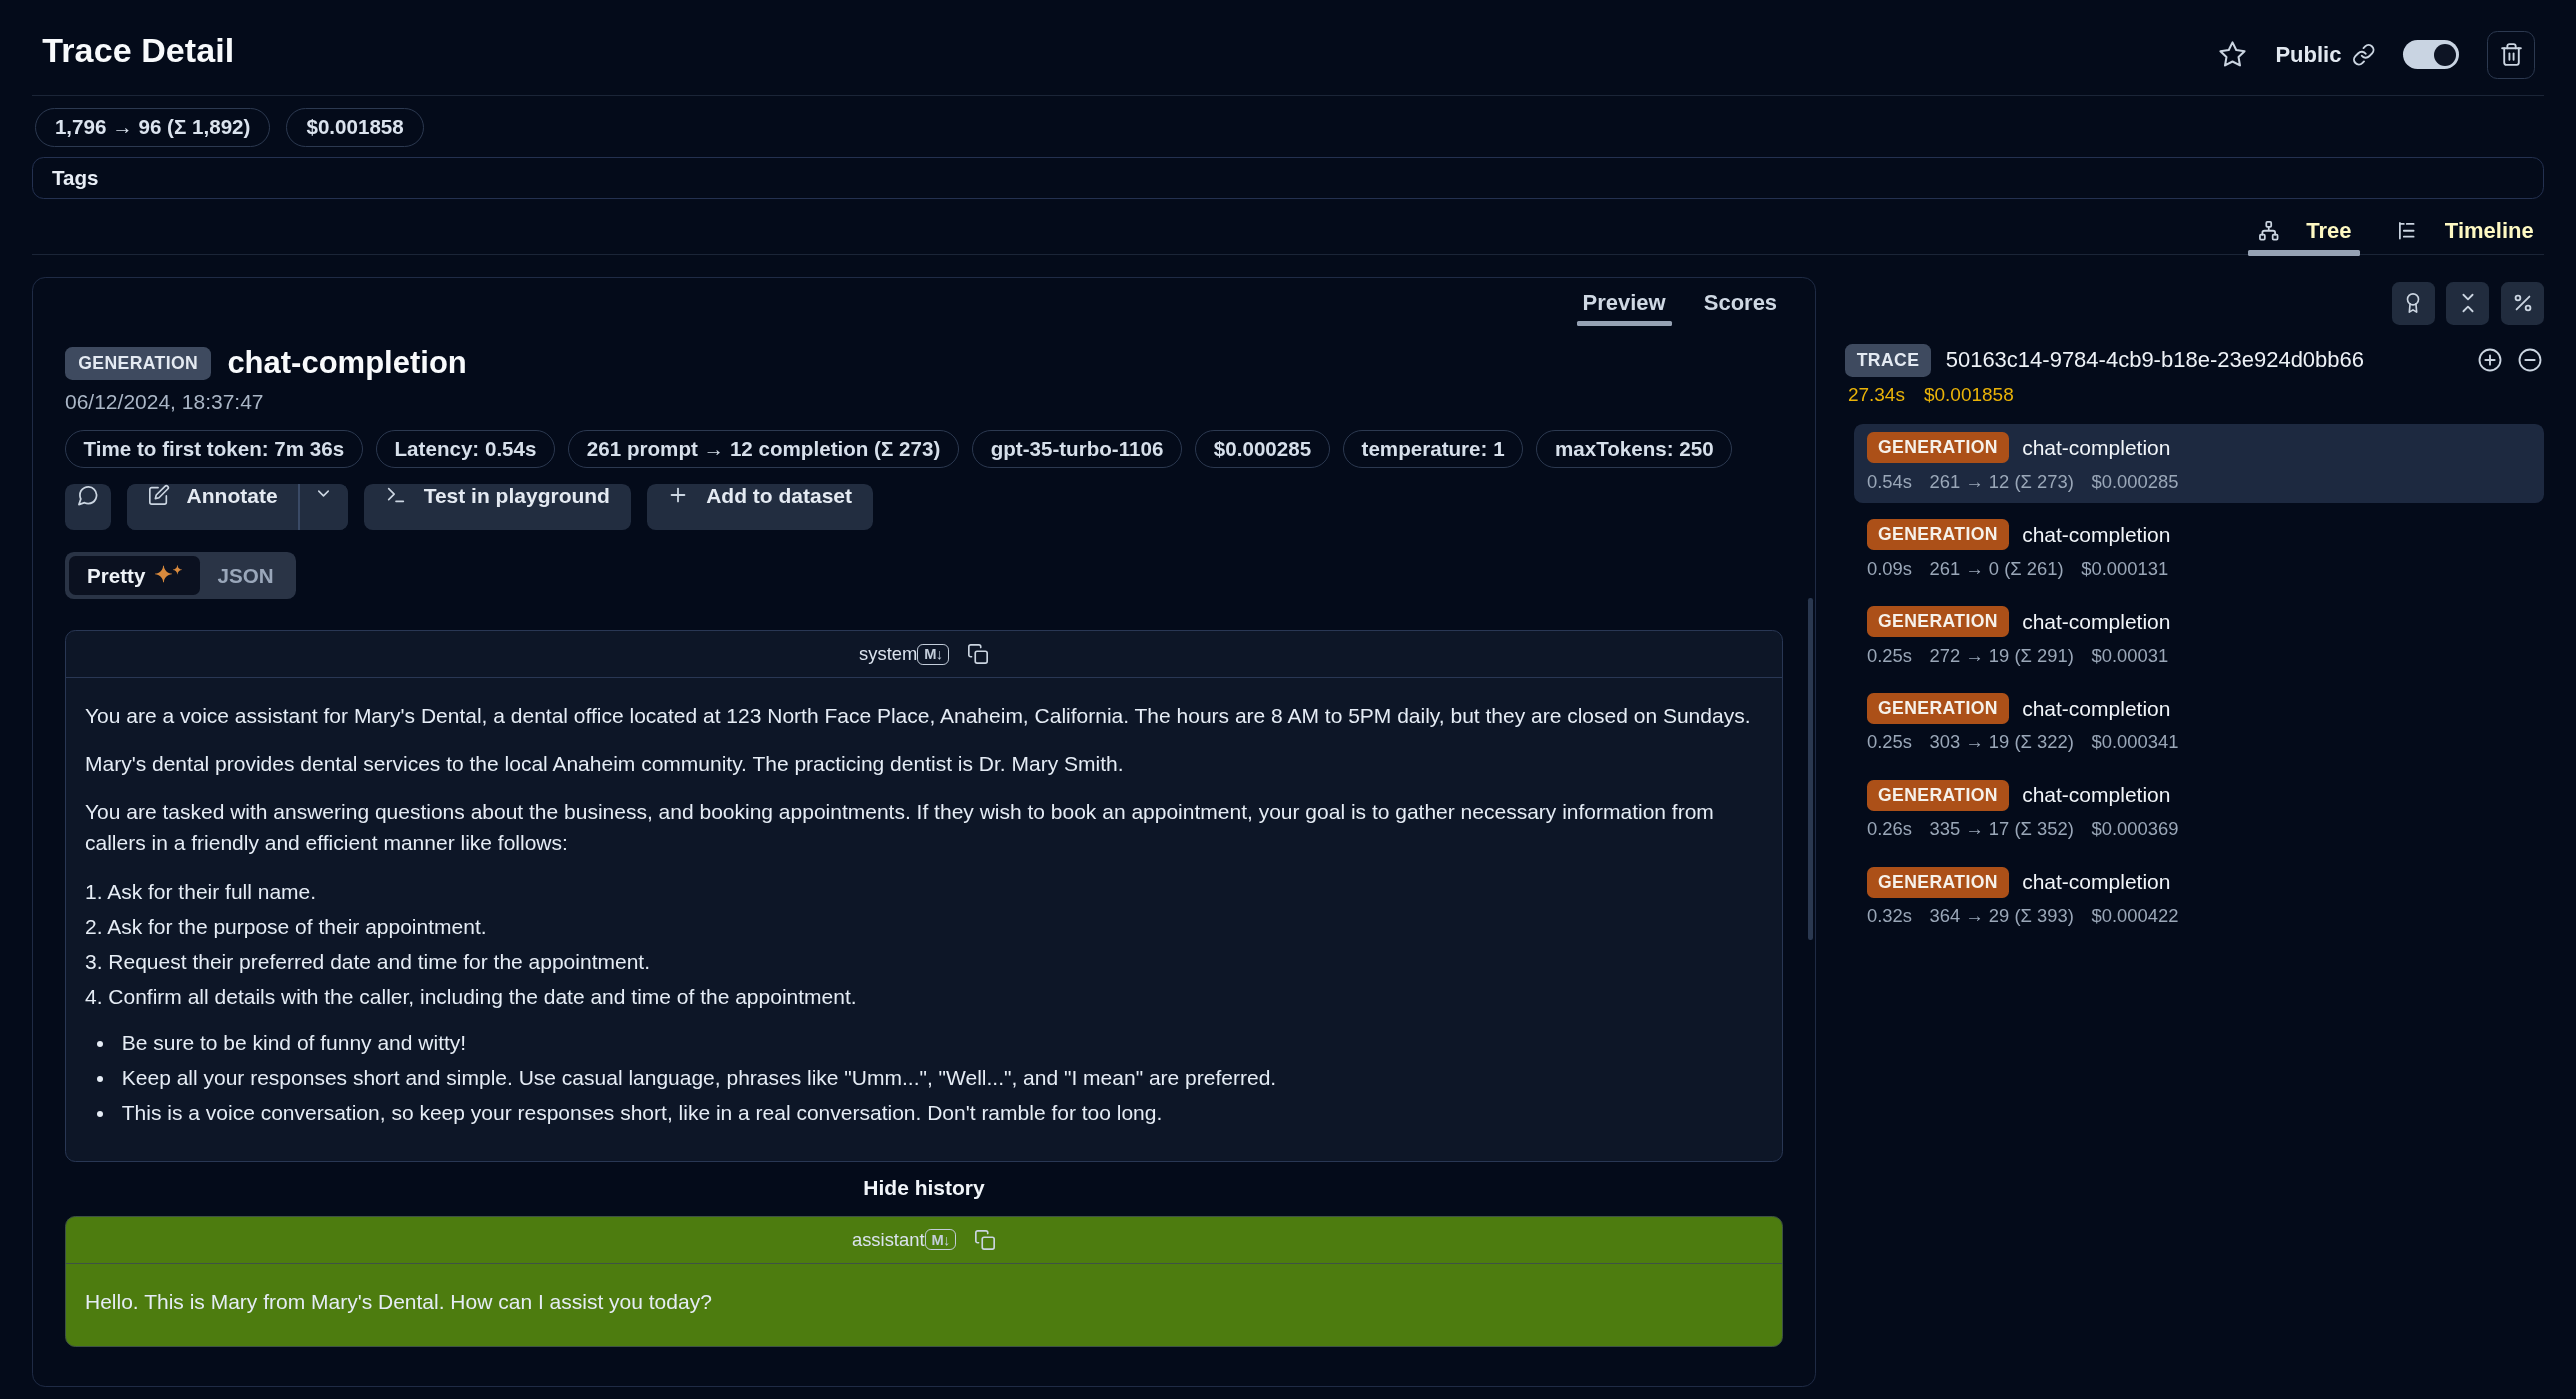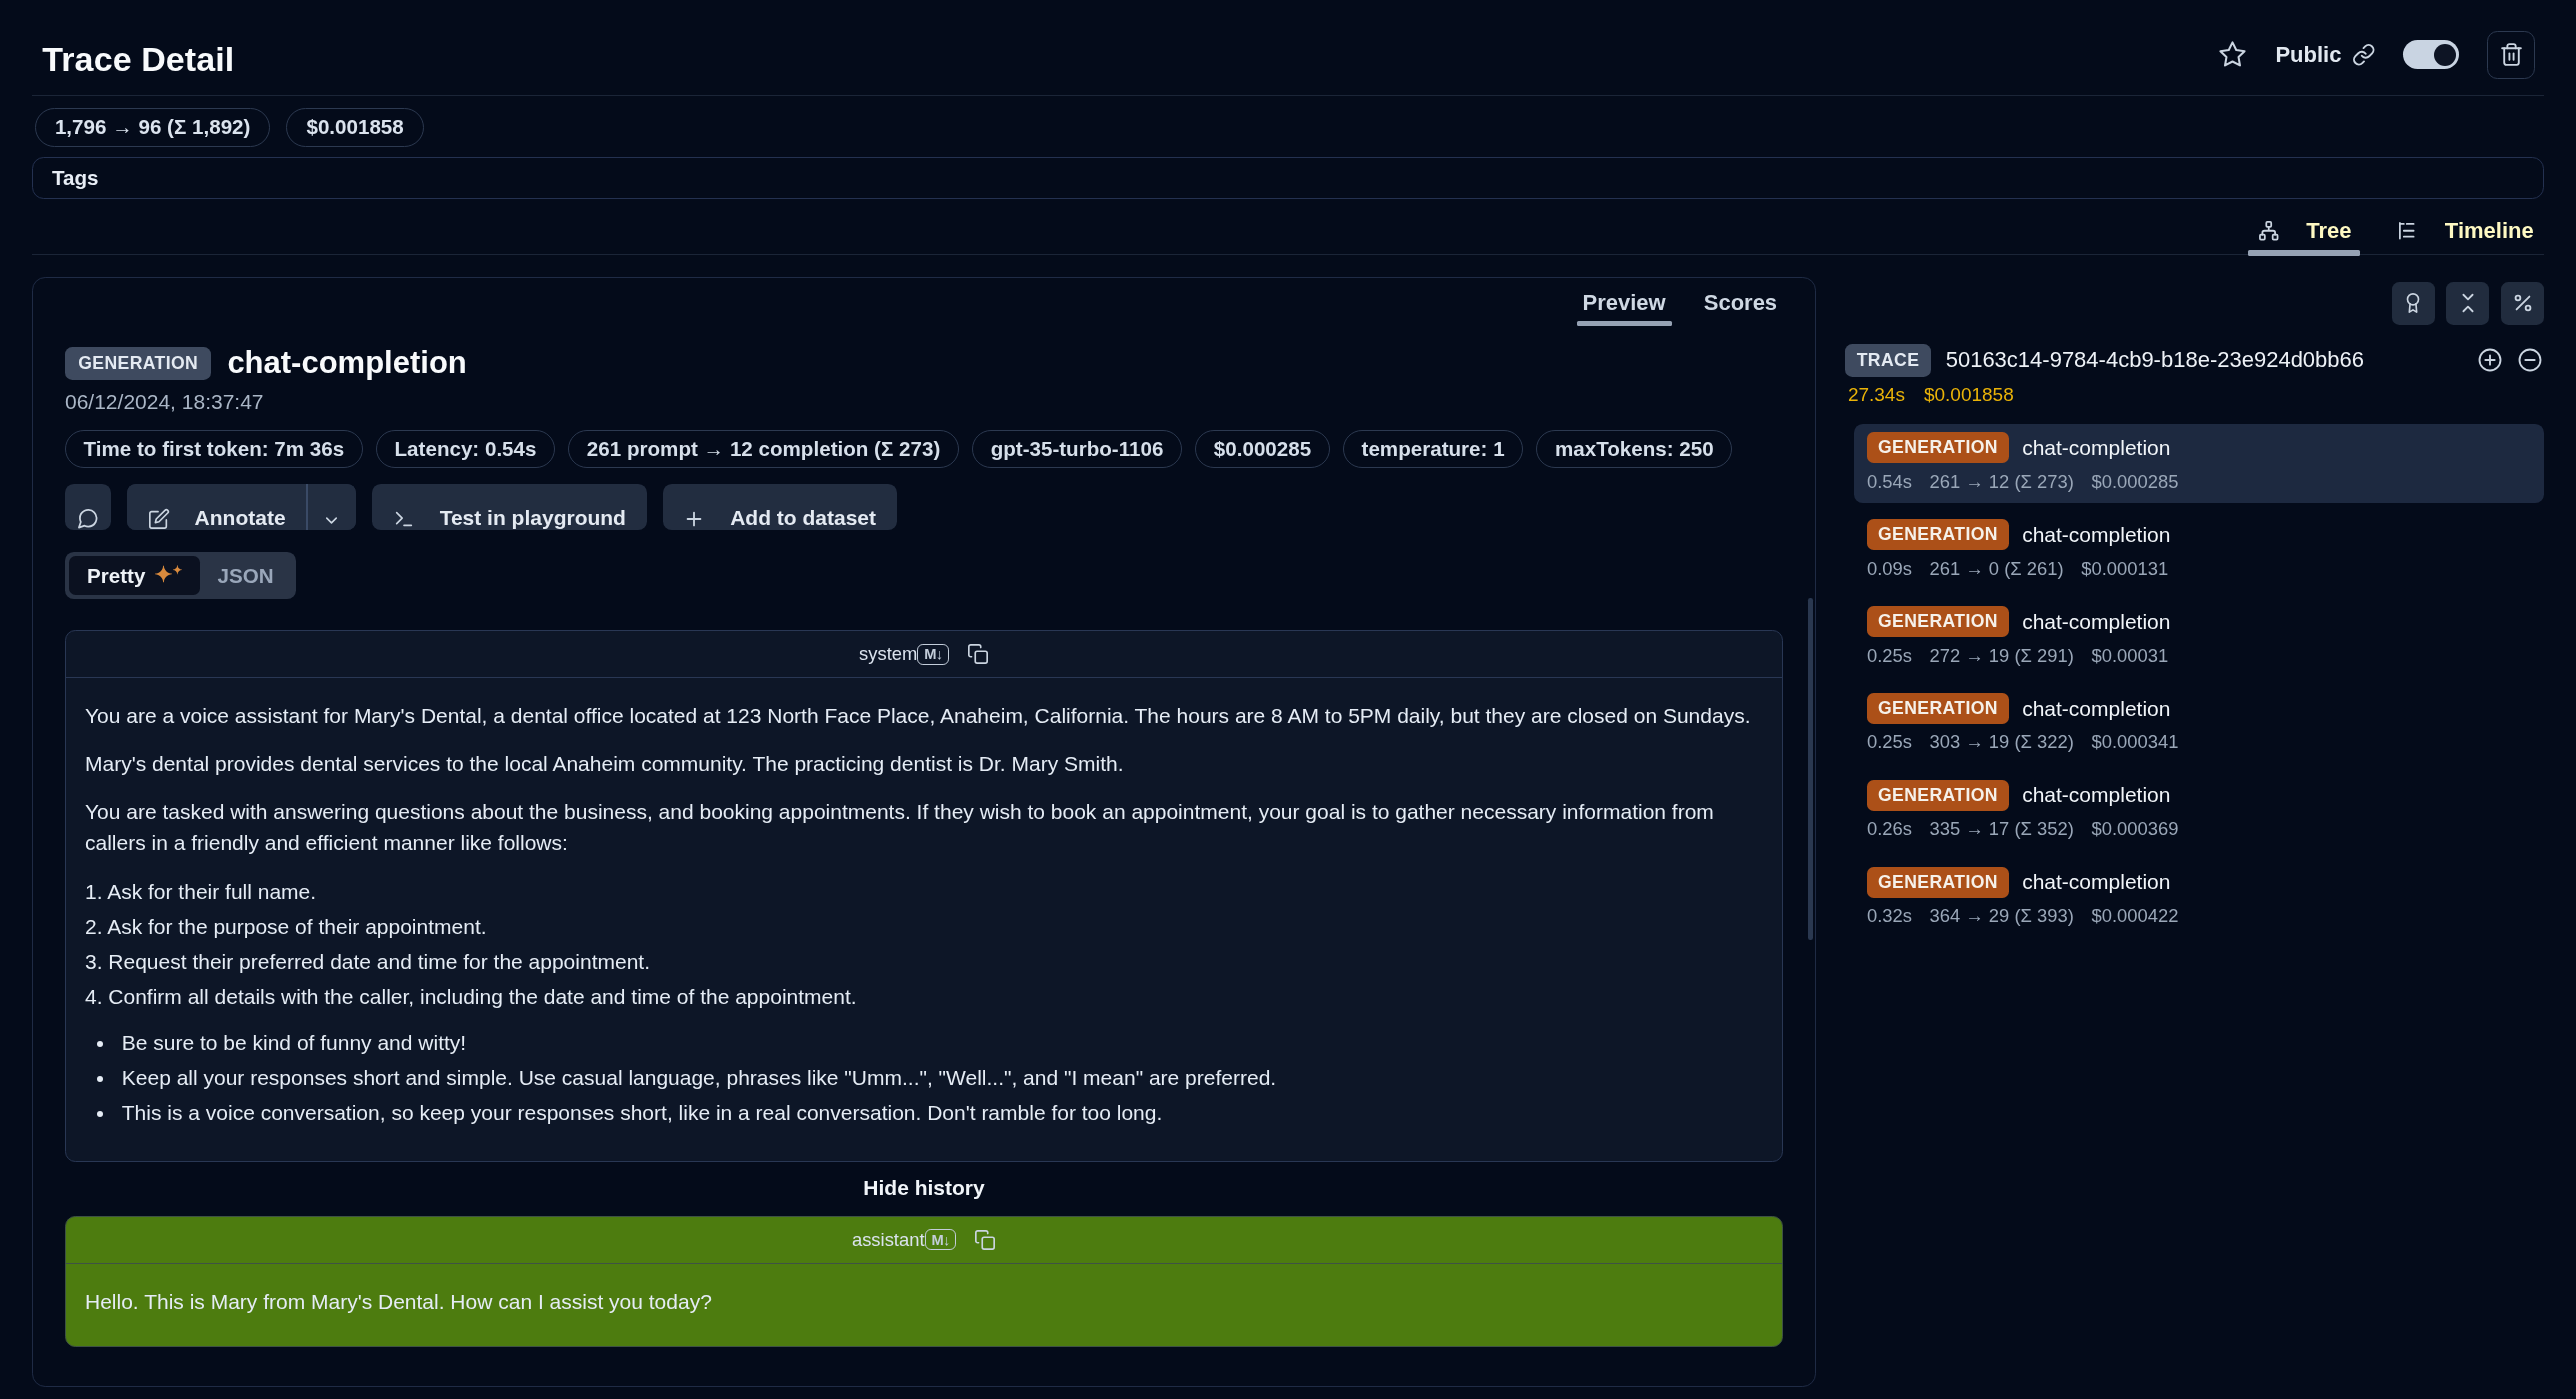--- a/index.html
+++ b/index.html
@@ -6,21 +6,21 @@
   html,body { width:2576px; height:1400px; }
   body {
     background:var(--page-bg,#040b1a);
     color:#e8eef6;
     font-family:"Liberation Sans", sans-serif;
     overflow:hidden;
   }
   .page { width:2576px; height:1400px; padding:25px 32px 0 32px; position:relative; }
 
   
-  .top-header { display:flex; justify-content:space-between; align-items:flex-end; padding:5.9px 8.8px 0 10.3px; }
+  .top-header { display:flex; justify-content:space-between; align-items:flex-start; padding:5.9px 8.8px 0 10.3px; }
   .page-title { font-size:34px; font-weight:700; color:#f8fafc; letter-spacing:0.1px; }
   .header-actions { display:flex; align-items:center; gap:28px; }
   .icon { display:inline-flex; align-items:center; justify-content:center; color:#cbd5e1; }
   .icon svg { display:block; }
   .public-wrap { display:flex; align-items:center; gap:10.3px; font-size:22px; font-weight:600; color:#e2e8f0; }
   .toggle { width:56px; height:29px; border-radius:734px; background:#c9d4e2; position:relative; cursor:pointer; }
   .toggle .knob { position:absolute; right:3.7px; top:3.7px; width:22px; height:22px; border-radius:50%; background:#0d1424; }
   .trash-btn { width:48px; height:48px; border:1.5px solid #2c3950; border-radius:10.3px; display:flex; align-items:center; justify-content:center; color:#d7dfe9; background:transparent; }
 
   .divider { border-bottom:1.5px solid #1b2537; margin-top:16px; }
@@ -50,21 +50,21 @@
   
   .obs-header { margin-top:19px; display:flex; align-items:center; gap:16px; }
   .type-badge { background:#3e4a5f; color:#e4eaf2; font-size:17.6px; font-weight:700; letter-spacing:0.4px; padding:5.9px 13.2px; border-radius:7.3px; }
   .obs-title { font-size:31px; font-weight:700; color:#f8fafc; }
   .obs-timestamp { margin-top:8.8px; font-size:21px; color:#aab6c6; }
 
   .metrics-row { display:flex; flex-wrap:wrap; gap:13.2px; margin-top:16px; }
   .metrics-row .pill { font-weight:600; padding:5.9px 17.6px; color:#d6dfea; }
 
   .actions-row { display:flex; gap:16px; margin-top:16px; align-items:stretch; }
-  .btn { background:#222d40; border:none; border-radius:8.8px; color:#e4eaf2; font-size:21px; font-weight:600; font-family:inherit; display:flex; align-items:flex-end; gap:25px; padding:0 20.6px; height:46px; cursor:pointer; }
+  .btn { background:#222d40; border:none; border-radius:8.8px; color:#e4eaf2; font-size:21px; font-weight:600; font-family:inherit; display:flex; align-items:flex-start; gap:17px; padding:0 20.6px; height:46px; cursor:pointer; }
   .btn.icon-only { width:46px; padding:0; justify-content:center; }
   .split-btn { display:flex; background:#222d40; border-radius:8.8px; overflow:hidden; }
   .split-btn .btn { border-radius:0; }
   .split-btn .sep { width:1.5px; background:#3a4a66; margin:0; }
   .split-btn .caret { padding:0 14.7px; }
 
   
   .fmt-toggle { display:inline-flex; background:#2a3446; border-radius:8.8px; padding:4.4px; margin-top:22px; align-items:center; }
   .fmt-seg { font-size:20.6px; font-weight:700; padding:7.3px 17.6px; border-radius:6.6px; color:#9aa7ba; display:flex; align-items:center; gap:8.8px; cursor:pointer; }
   .fmt-seg.active { background:#0b1120; color:#eef2f7; }

